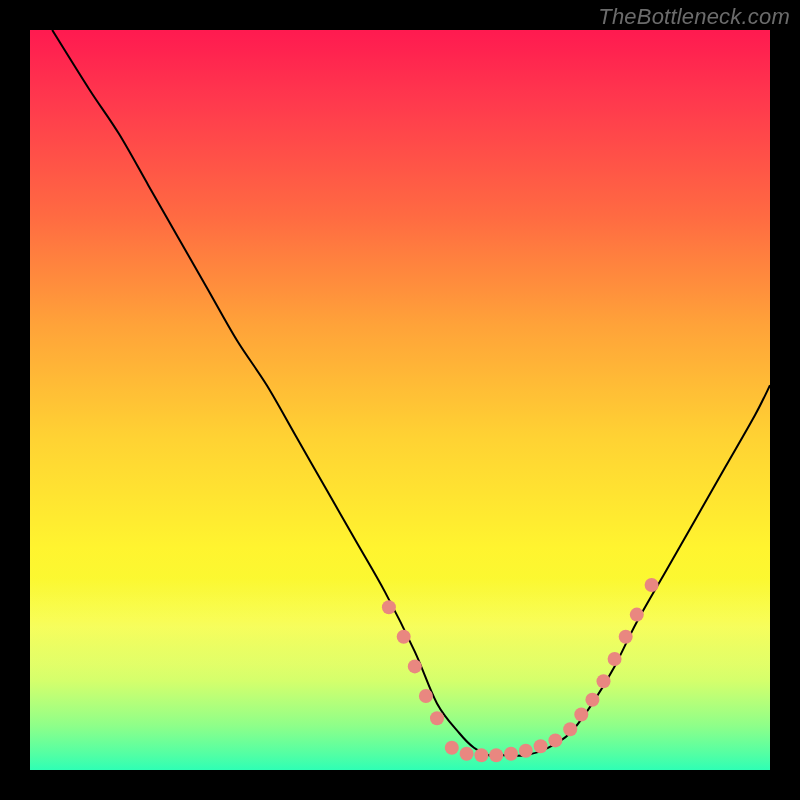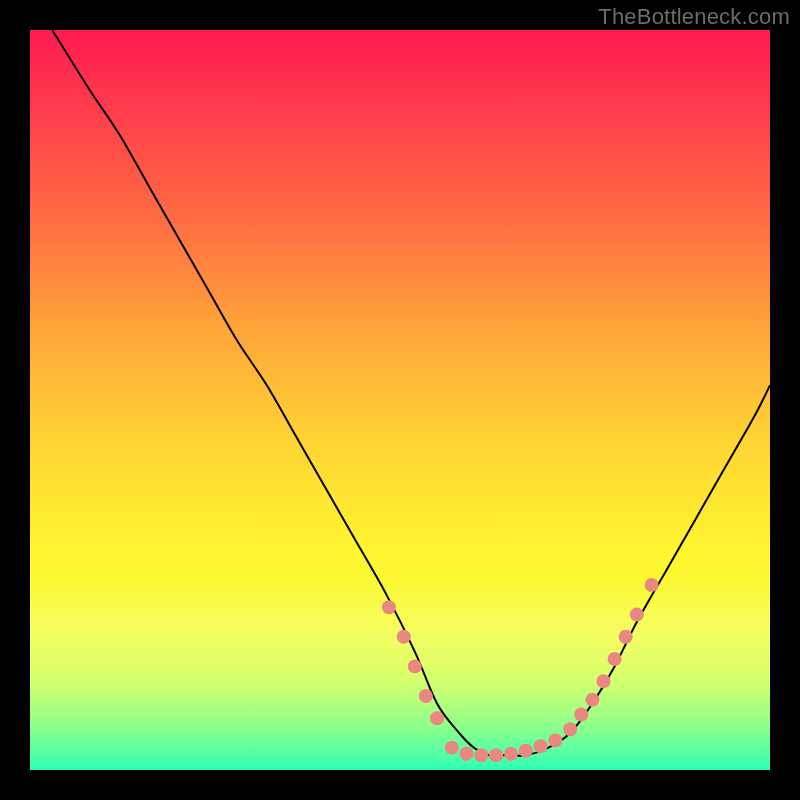--- a/index.html
+++ b/index.html
@@ -56,20 +56,21 @@
     );
   }
   .watermark {
     position: absolute;
     top: 4px;
     right: 10px;
     color: #6b6b6b;
     font-size: 22px;
     font-weight: 400;
     letter-spacing: 0.2px;
+    font-style: italic;
   }
 </style>
 </head>
 <body>
 
 <div class="frame">
 
   <div class="watermark">TheBottleneck.com</div>
 
   <div class="plot">

